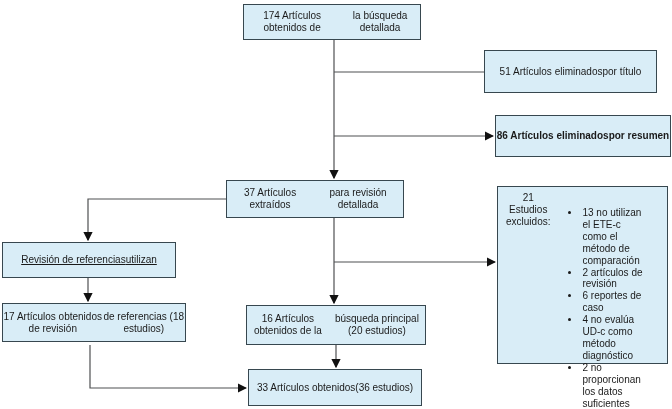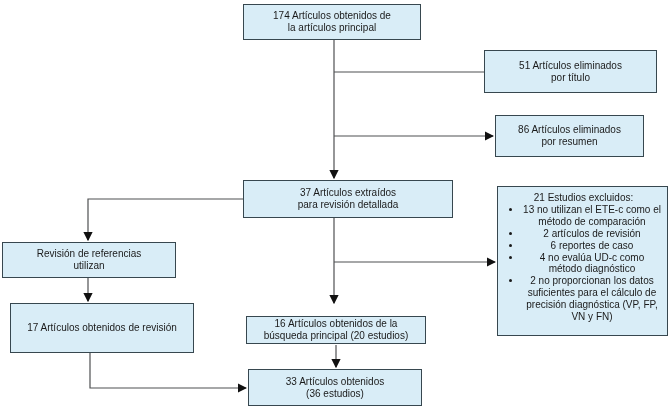--- a/index.html
+++ b/index.html
@@ -33,45 +33,43 @@
     stroke: var(--line-color);
     stroke-width: 1.2;
   }
   svg.connectors .arrowhead { fill: var(--arrow-color); }
   .node {
     position: absolute;
     box-sizing: border-box;
     background: var(--box-fill);
     border: 1.4px solid var(--box-border);
     display: flex;
-    flex-direction: column;
     align-items: center;
     justify-content: center;
     text-align: center;
     font-size: 10px;
     line-height: 12px;
     color: var(--text-color);
   }
   .node span { display: block; }
   .node.excluded {
     justify-content: flex-start;
     align-items: stretch;
     text-align: left;
     padding: 5px 6px 4px 8px;
     line-height: 11.9px;
   }
   .excluded-heading {
     text-align: center;
     margin: 0 0 0 0;
   }
   .node.excluded ul {
-    margin: 0;
+    margin: 15px;
     padding: 0 0 0 16px;
     list-style: disc outside;
-    text-align: center;
   }
   .node.excluded li {
     padding-left: 1px;
     margin: 0;
   }
 </style>
 </head>
 <body>
 
 <div class="canvas">
@@ -88,59 +86,60 @@
     <path class="edge" d="M243 199 L88 199 L88 240" marker-end="url(#arrow)"></path>
     <path class="edge" d="M88 278 L88 301" marker-end="url(#arrow)"></path>
     <path class="edge" d="M334 218 L334 303" marker-end="url(#arrow)"></path>
     <path class="edge" d="M334 262 L495 262" marker-end="url(#arrow)"></path>
     <path class="edge" d="M90 345 L90 388 L246 388" marker-end="url(#arrow)"></path>
     <path class="edge" d="M336 345 L336 367" marker-end="url(#arrow)"></path>
   </svg>
 
   <div class="node" style="left:243px; top:4px; width:178px; height:36px;">
     <span>174 Artículos obtenidos de</span>
-    <span>la artículos principal</span>
+    <span>la búsqueda detallada</span>
   </div>
 
   <div class="node" style="left:484px; top:50px; width:173px; height:43px;">
     <span>51 Artículos eliminados</span>
     <span>por título</span>
   </div>
 
-  <div class="node" style="left:495px; top:115px; width:149px; height:42px;">
+  <div class="node" style="left:495px; top:115px; width:176px; height:42px;font-weight:bold;">
     <span>86 Artículos eliminados</span>
     <span>por resumen</span>
   </div>
 
-  <div class="node" style="left:243px; top:180px; width:210px; height:38px;">
+  <div class="node" style="left:226px; top:180px; width:178px; height:38px;">
     <span>37 Artículos extraídos</span>
     <span>para revisión detallada</span>
   </div>
 
-  <div class="node excluded" style="left:497px; top:186px; width:171px; height:150px;">
+  <div class="node excluded" style="left:497px; top:186px; width:171px; height:178px;">
     <div class="excluded-heading">21 Estudios excluidos:</div>
     <ul>
       <li>13 no utilizan el ETE-c como el método de comparación</li>
       <li>2 artículos de revisión</li>
       <li>6 reportes de caso</li>
       <li>4 no evalúa UD-c como método diagnóstico</li>
       <li>2 no proporcionan los datos suficientes para el cálculo de precisión diagnóstica (VP, FP, VN y FN)</li>
     </ul>
   </div>
 
-  <div class="node" style="left:2px; top:242px; width:174px; height:36px;">
+  <div class="node" style="left:2px; top:242px; width:174px; height:36px;text-decoration:underline;">
     <span>Revisión de referencias</span>
     <span>utilizan</span>
   </div>
 
-  <div class="node" style="left:10px; top:303px; width:184px; height:50px;">
+  <div class="node" style="left:2px; top:303px; width:184px; height:39px;">
     <span>17 Artículos obtenidos de revisión</span>
+    <span>de referencias (18 estudios)</span>
   </div>
 
-  <div class="node" style="left:246px; top:316px; width:180px; height:28px;">
+  <div class="node" style="left:246px; top:305px; width:180px; height:40px;">
     <span>16 Artículos obtenidos de la</span>
     <span>búsqueda principal (20 estudios)</span>
   </div>
 
   <div class="node" style="left:248px; top:369px; width:174px; height:37px;">
     <span>33 Artículos obtenidos</span>
     <span>(36 estudios)</span>
   </div>
 
 </div>

